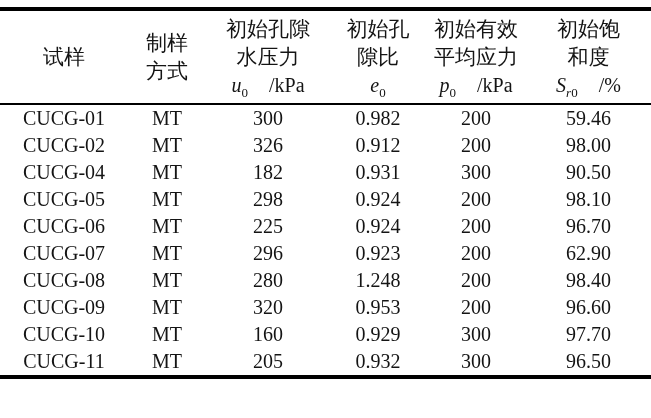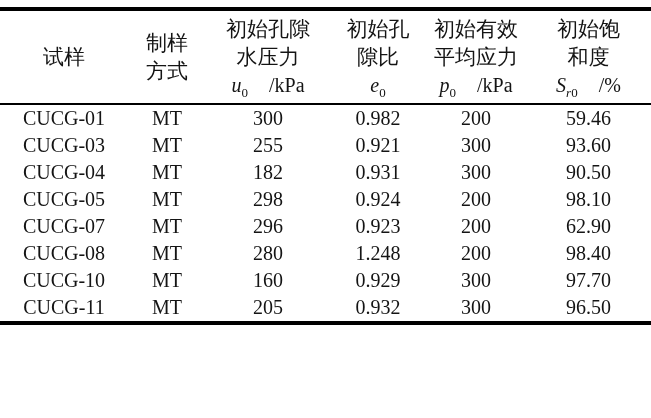--- a/index.html
+++ b/index.html
@@ -112,58 +112,74 @@
     <tbody id="table-body">
         <tr>
           <td>CUCG-01</td>
           <td>MT</td>
           <td>300</td>
           <td>0.982</td>
           <td>200</td>
           <td>59.46</td>
         </tr>
         <tr>
-          <td>CUCG-03</td>
+          <td>CUCG-02</td>
           <td>MT</td>
-          <td>255</td>
-          <td>0.921</td>
-          <td>300</td>
-          <td>93.60</td>
+          <td>326</td>
+          <td>0.912</td>
+          <td>200</td>
+          <td>98.00</td>
         </tr>
         <tr>
           <td>CUCG-04</td>
           <td>MT</td>
           <td>182</td>
           <td>0.931</td>
           <td>300</td>
           <td>90.50</td>
         </tr>
         <tr>
           <td>CUCG-05</td>
           <td>MT</td>
           <td>298</td>
           <td>0.924</td>
           <td>200</td>
           <td>98.10</td>
         </tr>
         <tr>
+          <td>CUCG-06</td>
+          <td>MT</td>
+          <td>225</td>
+          <td>0.924</td>
+          <td>200</td>
+          <td>96.70</td>
+        </tr>
+        <tr>
           <td>CUCG-07</td>
           <td>MT</td>
           <td>296</td>
           <td>0.923</td>
           <td>200</td>
           <td>62.90</td>
         </tr>
         <tr>
           <td>CUCG-08</td>
           <td>MT</td>
           <td>280</td>
           <td>1.248</td>
           <td>200</td>
           <td>98.40</td>
+        </tr>
+        <tr>
+          <td>CUCG-09</td>
+          <td>MT</td>
+          <td>320</td>
+          <td>0.953</td>
+          <td>200</td>
+          <td>96.60</td>
         </tr>
         <tr>
           <td>CUCG-10</td>
           <td>MT</td>
           <td>160</td>
           <td>0.929</td>
           <td>300</td>
           <td>97.70</td>
         </tr>
         <tr>

